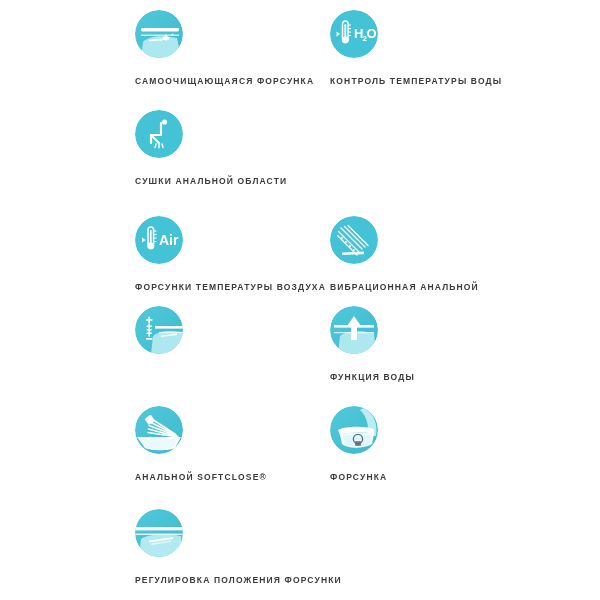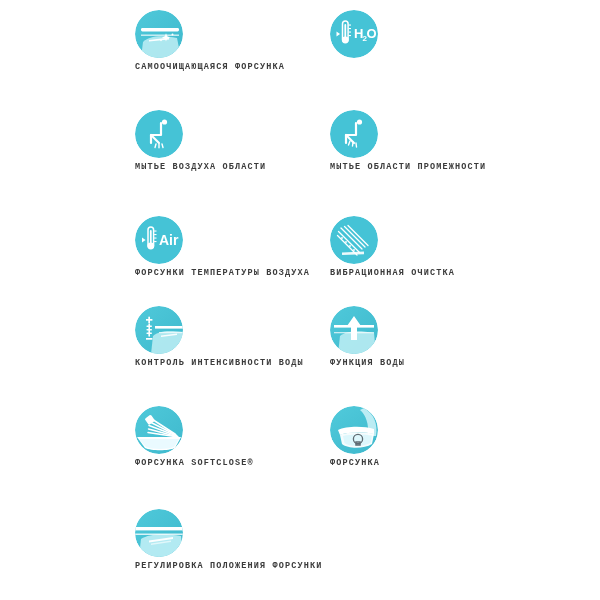--- a/index.html
+++ b/index.html
@@ -29,28 +29,28 @@
     position: relative;
     overflow: hidden;
     display: block;
   }
   .icon-circle svg {
     display: block;
     width: 48px;
     height: 48px;
   }
   .feature-label {
-    margin-top: 4px;
+    margin-top: 18px;
     font-size: 8.5px;
     font-weight: bold;
     letter-spacing: 1.15px;
     color: #3b3b3b;
     line-height: 1.2;
     white-space: nowrap;
-    font-family: Liberation Mono, monospace;
+    font-family: Liberation Sans, sans-serif;
   }
   
   .col-l { left: 135px; }
   .col-r { left: 330px; }
   .row-1 { top: 10px; }
   .row-2 { top: 110px; }
   .row-3 { top: 216px; }
   .row-4 { top: 306px; }
   .row-5 { top: 406px; }
   .row-6 { top: 509px; }
@@ -101,59 +101,42 @@
           <rect x="18.6" y="14.5" width="2.4" height="1.1"></rect>
           <rect x="18.6" y="18" width="2.4" height="1.1"></rect>
           <rect x="18.6" y="21.5" width="2.4" height="1.1"></rect>
           <rect x="18.6" y="25" width="2.4" height="1.1"></rect>
           <text x="24" y="28" font-family="Liberation Sans, sans-serif" font-size="13" font-weight="bold" fill="#ffffff">H</text>
           <text x="32.5" y="30.5" font-family="Liberation Sans, sans-serif" font-size="8" font-weight="bold" fill="#ffffff">2</text>
           <text x="36.5" y="28" font-family="Liberation Sans, sans-serif" font-size="13" font-weight="bold" fill="#ffffff">O</text>
         </g>
       </svg>
     </span>
+    <div class="feature-label">КОНТРОЛЬ ТЕМПЕРАТУРЫ ВОДЫ</div>
   </div>
 
   <div class="feature-item col-l row-2">
     <span class="icon-circle">
       <svg viewBox="0 0 48 48">
         <circle cx="24" cy="24" r="24" fill="#45c3d6"></circle>
         <g fill="none" stroke="#ffffff" stroke-width="2.2" stroke-linecap="round" stroke-linejoin="round">
           <path d="M26 13 L26 25 L16 25 L16 33"></path>
           <path d="M16 25 L24 33"></path>
         </g>
         <circle cx="29.5" cy="12" r="2.6" fill="#ffffff"></circle>
         <g stroke="#ffffff" stroke-width="1.4" stroke-linecap="round">
           <path d="M21 34 L20 37.5"></path>
           <path d="M24 34 L24 37.8"></path>
           <path d="M27 34 L28 37.5"></path>
         </g>
       </svg>
     </span>
-    <div class="feature-label">МЫТЬЕ ВОЗДУХА ОБЛАСТИ</div>
-  </div>
-
-  <div class="feature-item col-r row-2">
-    <span class="icon-circle">
-      <svg viewBox="0 0 48 48">
-        <circle cx="24" cy="24" r="24" fill="#45c3d6"></circle>
-        <g fill="none" stroke="#ffffff" stroke-width="2.2" stroke-linecap="round" stroke-linejoin="round">
-          <path d="M26 13 L26 25 L16 25 L16 33"></path>
-          <path d="M16 25 L24 33"></path>
-        </g>
-        <circle cx="29.5" cy="12" r="2.6" fill="#ffffff"></circle>
-        <g stroke="#ffffff" stroke-width="1.4" stroke-linecap="round">
-          <path d="M20 31 L18.5 35"></path>
-          <path d="M23 32 L22.5 36"></path>
-          <path d="M26 33 L26.5 37"></path>
-        </g>
-      </svg>
-    </span>
-    <div class="feature-label">МЫТЬЕ ОБЛАСТИ ПРОМЕЖНОСТИ</div>
-  </div>
+    <div class="feature-label">СУШКИ АНАЛЬНОЙ ОБЛАСТИ</div>
+  </div>
+
 
   <div class="feature-item col-l row-3">
     <span class="icon-circle">
       <svg viewBox="0 0 48 48">
         <circle cx="24" cy="24" r="24" fill="#45c3d6"></circle>
         <g fill="#ffffff">
           <path d="M7 21.5 l3.6 2.5 -3.6 2.5 Z"></path>
           <rect x="13" y="11" width="5.6" height="21" rx="2.8" fill="none" stroke="#ffffff" stroke-width="1.5"></rect>
           <rect x="14.9" y="14" width="1.8" height="14" rx="0.9"></rect>
           <circle cx="15.8" cy="30" r="3.4"></circle>
@@ -186,21 +169,21 @@
         </g>
         <g clip-path="url(#c6)" fill="#ffffff">
           <circle cx="16" cy="26" r="0.9"></circle>
           <circle cx="20" cy="30" r="0.9"></circle>
           <circle cx="24" cy="34" r="0.9"></circle>
           <circle cx="12" cy="22" r="0.9"></circle>
           <rect x="12" y="36" width="22" height="2.6" transform="rotate(-2 23 37)" opacity="0.9"></rect>
         </g>
       </svg>
     </span>
-    <div class="feature-label">ВИБРАЦИОННАЯ ОЧИСТКА</div>
+    <div class="feature-label">ВИБРАЦИОННАЯ АНАЛЬНОЙ</div>
   </div>
 
   <div class="feature-item col-l row-4">
     <span class="icon-circle">
       <svg viewBox="0 0 48 48">
         <defs>
           <clipPath id="c7">
               <circle cx="24" cy="24" r="24"></circle>
             </clipPath>
           <linearGradient id="g7" x1="0" y1="0" x2="1" y2="1">
@@ -223,21 +206,20 @@
             <path d="M14.2 18 L14.2 30"></path>
           </g>
           <g fill="#ffffff">
             <rect x="11.4" y="19.5" width="5.6" height="1.5" rx="0.7"></rect>
             <rect x="11.4" y="23" width="5.6" height="1.5" rx="0.7"></rect>
             <rect x="11.4" y="26.5" width="5.6" height="1.5" rx="0.7"></rect>
           </g>
         </g>
       </svg>
     </span>
-    <div class="feature-label">КОНТРОЛЬ ИНТЕНСИВНОСТИ ВОДЫ</div>
   </div>
 
   <div class="feature-item col-r row-4">
     <span class="icon-circle">
       <svg viewBox="0 0 48 48">
         <defs>
           <clipPath id="c8">
               <circle cx="24" cy="24" r="24"></circle>
             </clipPath>
           <linearGradient id="g8" x1="0" y1="0" x2="1" y2="1">
@@ -277,21 +259,21 @@
             <path d="M16 12.5 L40 28"></path>
             <path d="M15 16 L41 29"></path>
             <path d="M14 19.5 L42 30"></path>
             <path d="M13.5 23 L42.5 30.8"></path>
             <path d="M13 26.5 L43 31"></path>
           </g>
           <rect x="11" y="10" width="7.6" height="7.6" rx="1.4" transform="rotate(-36 14.8 13.8)" fill="#ffffff"></rect>
         </g>
       </svg>
     </span>
-    <div class="feature-label">ФОРСУНКА SOFTCLOSE®</div>
+    <div class="feature-label">АНАЛЬНОЙ SOFTCLOSE®</div>
   </div>
 
   <div class="feature-item col-r row-5">
     <span class="icon-circle">
       <svg viewBox="0 0 48 48">
         <defs>
           <clipPath id="c10">
               <circle cx="24" cy="24" r="24"></circle>
             </clipPath>
           <linearGradient id="g10" x1="0.2" y1="0" x2="0.9" y2="1">

